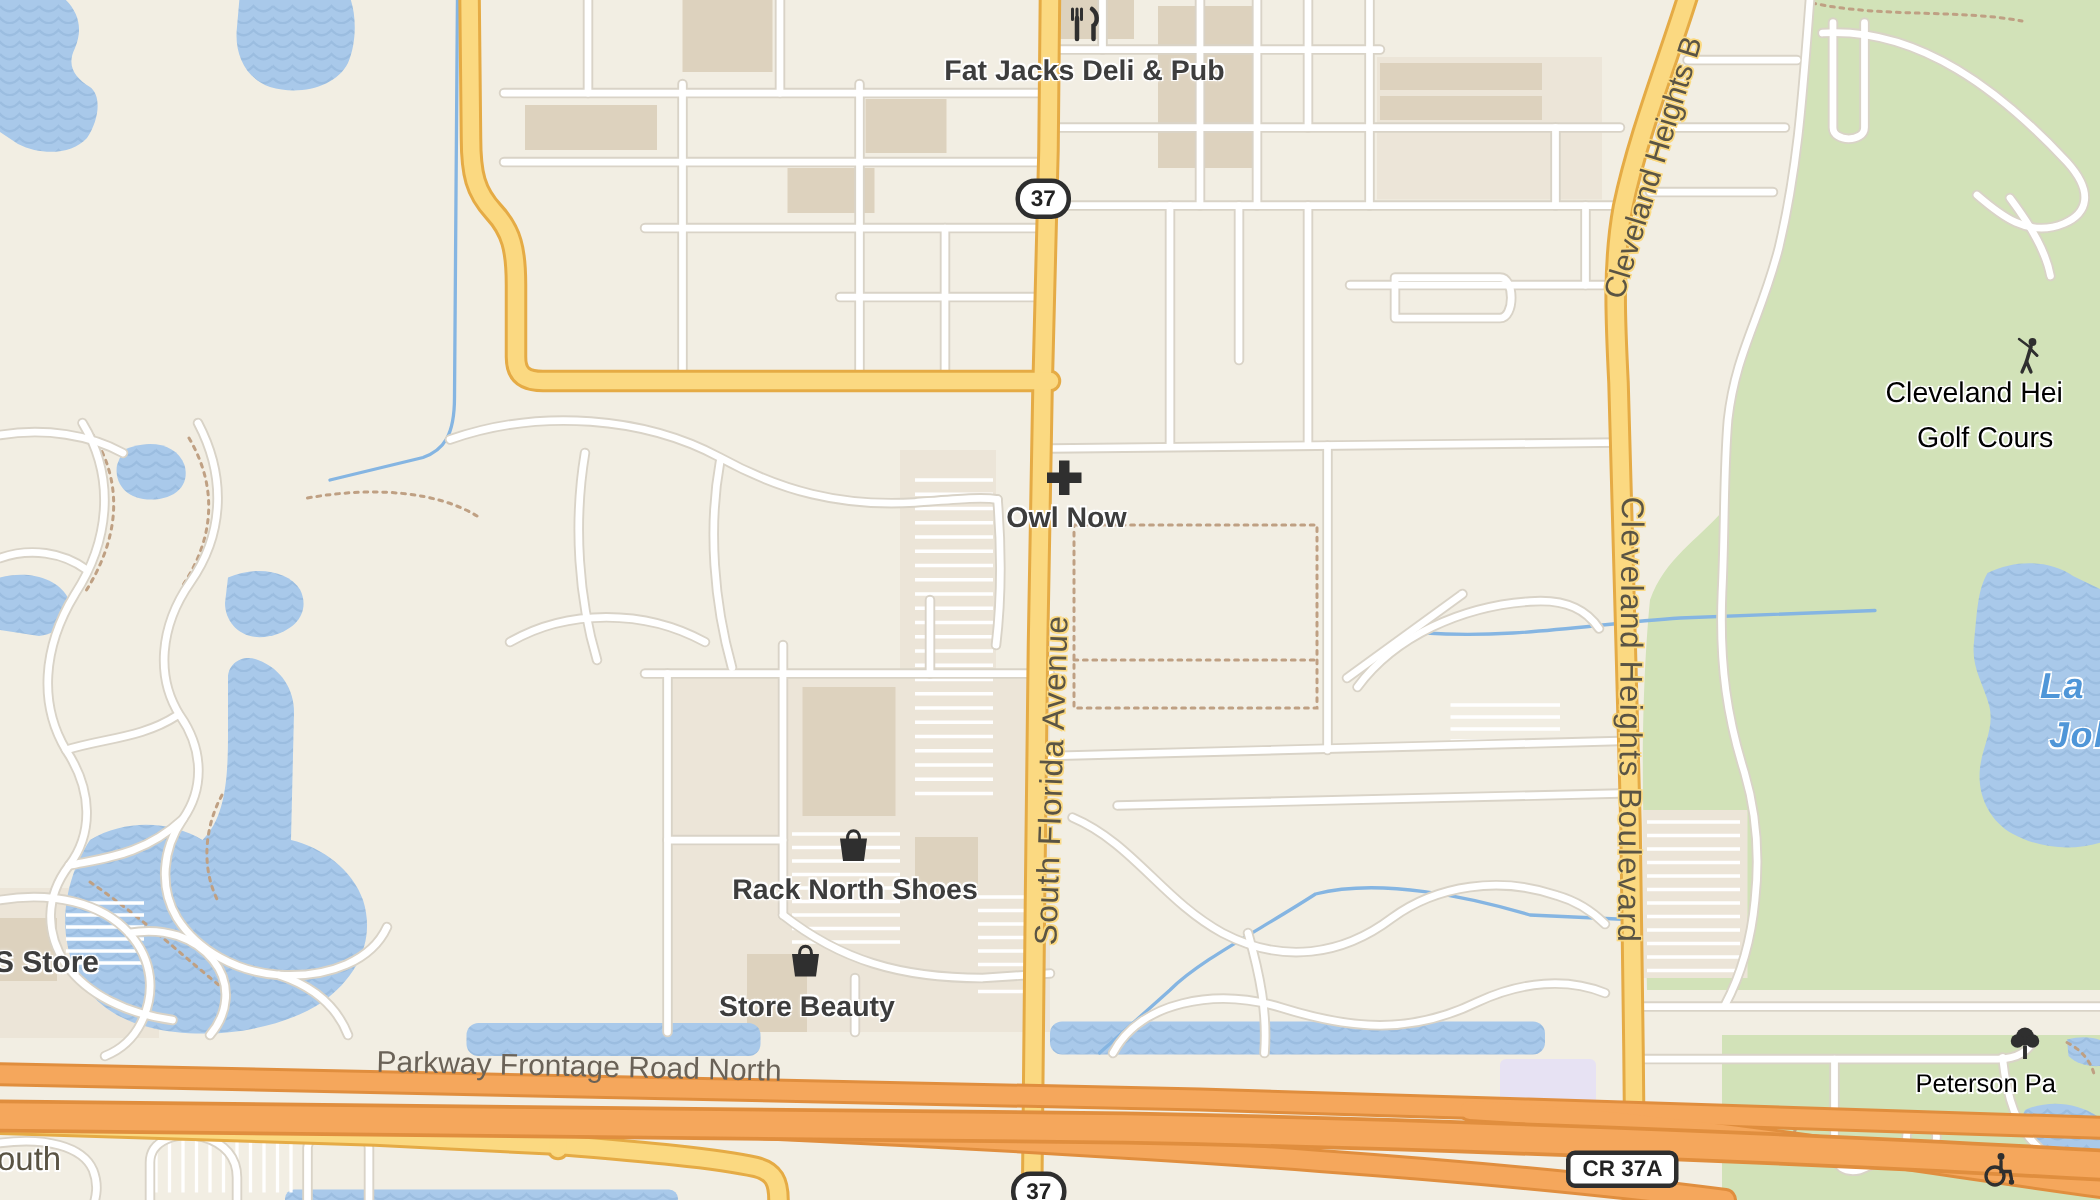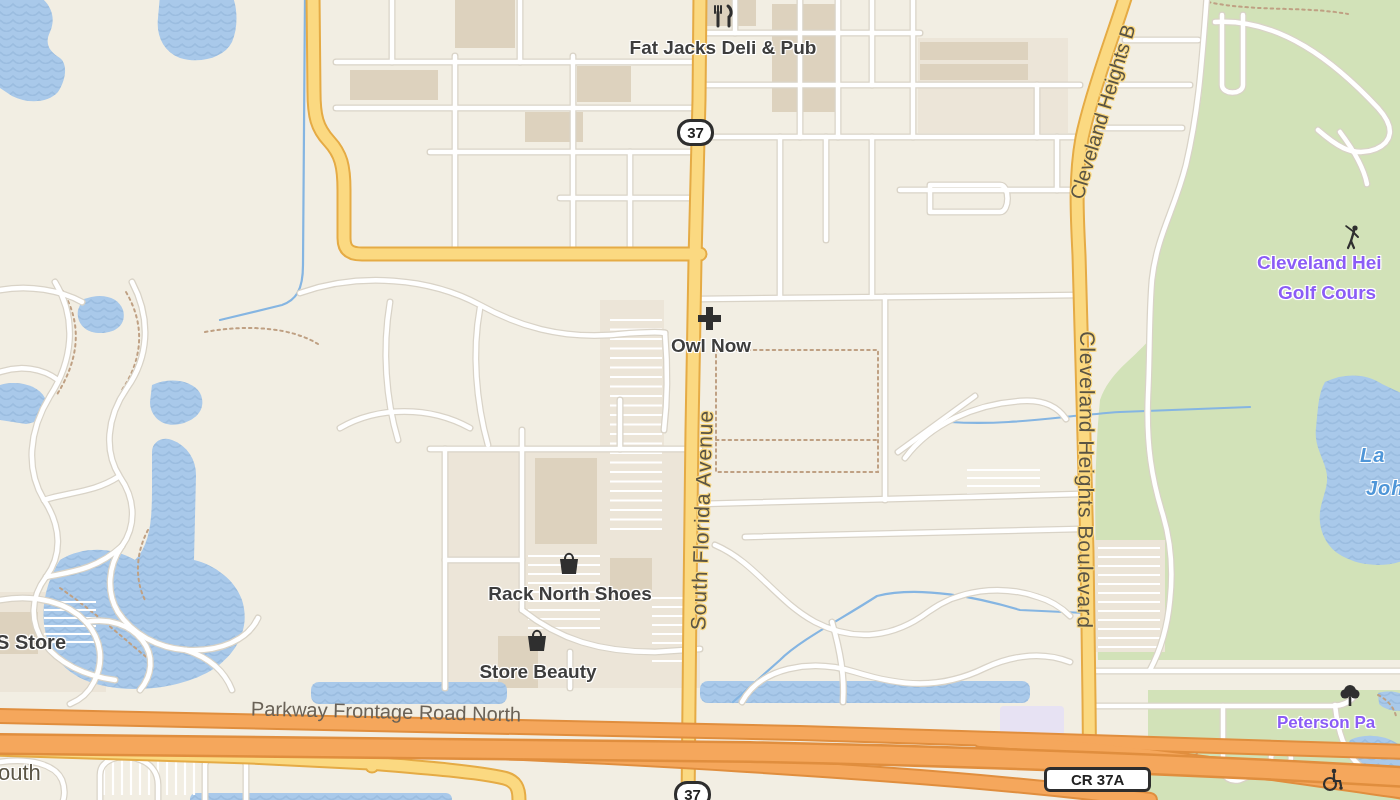--- a/index.html
+++ b/index.html
@@ -31,28 +31,28 @@
   .case-orange path{fill:none;stroke:var(--orange-casing);stroke-width:16;stroke-linecap:round;stroke-linejoin:round}
   .fill-orange path{fill:none;stroke:var(--orange-road);stroke-width:12;stroke-linecap:round;stroke-linejoin:round}
   .case-orange-main path{fill:none;stroke:var(--orange-casing);stroke-width:22;stroke-linecap:round;stroke-linejoin:round}
   .fill-orange-main path{fill:none;stroke:var(--orange-road);stroke-width:17;stroke-linecap:round;stroke-linejoin:round}
   #poi-icons path,#poi-icons circle,#poi-icons rect{stroke-linecap:round}
   .lbl{position:absolute;color:var(--label-dark);font-weight:700;font-size:19px;white-space:nowrap;
        text-shadow:-1px -1px 0 #fff,1px -1px 0 #fff,-1px 1px 0 #fff,1px 1px 0 #fff,0 0 3px #fff;}
   .street{position:absolute;color:var(--label-street);font-weight:400;font-size:20px;white-space:nowrap;
        text-shadow:-1px -1px 0 #fbd981,1px -1px 0 #fbd981,-1px 1px 0 #fbd981,1px 1px 0 #fbd981;}
   .street.onbg{text-shadow:-1px -1px 0 #fff,1px -1px 0 #fff,-1px 1px 0 #fff,1px 1px 0 #fff,0 0 3px #fff}
-  .waterlbl{position:absolute;color:var(--label-water);font-weight:700;font-style:italic;font-size:20px;letter-spacing:1px;white-space:nowrap;
+  .waterlbl{position:absolute;color:var(--label-water);font-weight:700;font-style:italic;font-size:24px;letter-spacing:1px;white-space:nowrap;
        text-shadow:-1px -1px 0 #fff,1px -1px 0 #fff,-1px 1px 0 #fff,1px 1px 0 #fff}
-  .arealbl{position:absolute;color:#8b5cf6;font-weight:700;font-size:19px;white-space:nowrap;
+  .arealbl{position:absolute;color:#000000;font-weight:400;font-size:19px;white-space:nowrap;
        text-shadow:-1px -1px 0 #fff,1px -1px 0 #fff,-1px 1px 0 #fff,1px 1px 0 #fff,0 0 3px #fff}
   .ctr{transform:translate(-50%,-50%)}
   .shield37{position:absolute;width:37px;height:27px;background:#fff;border:3px solid var(--shield-border);border-radius:13px;
        display:flex;align-items:center;justify-content:center;font-weight:700;font-size:15px;color:#222;box-sizing:border-box}
-  .shieldCR{position:absolute;background:#fff;border:3px solid var(--shield-border);border-radius:6px;padding:1px 24px;
+  .shieldCR{position:absolute;background:#fff;border:3px solid var(--shield-border);border-radius:6px;padding:1px 8px;
        font-weight:700;font-size:15px;color:#222;white-space:nowrap}
 </style>
 </head>
 <body>
 
 <div class="map">
 <svg width="1400" height="800" viewBox="0 0 1400 800">
   <defs>
     <pattern id="waves" width="26" height="16" patternUnits="userSpaceOnUse">
       <rect width="26" height="16" fill="var(--water)"></rect>

